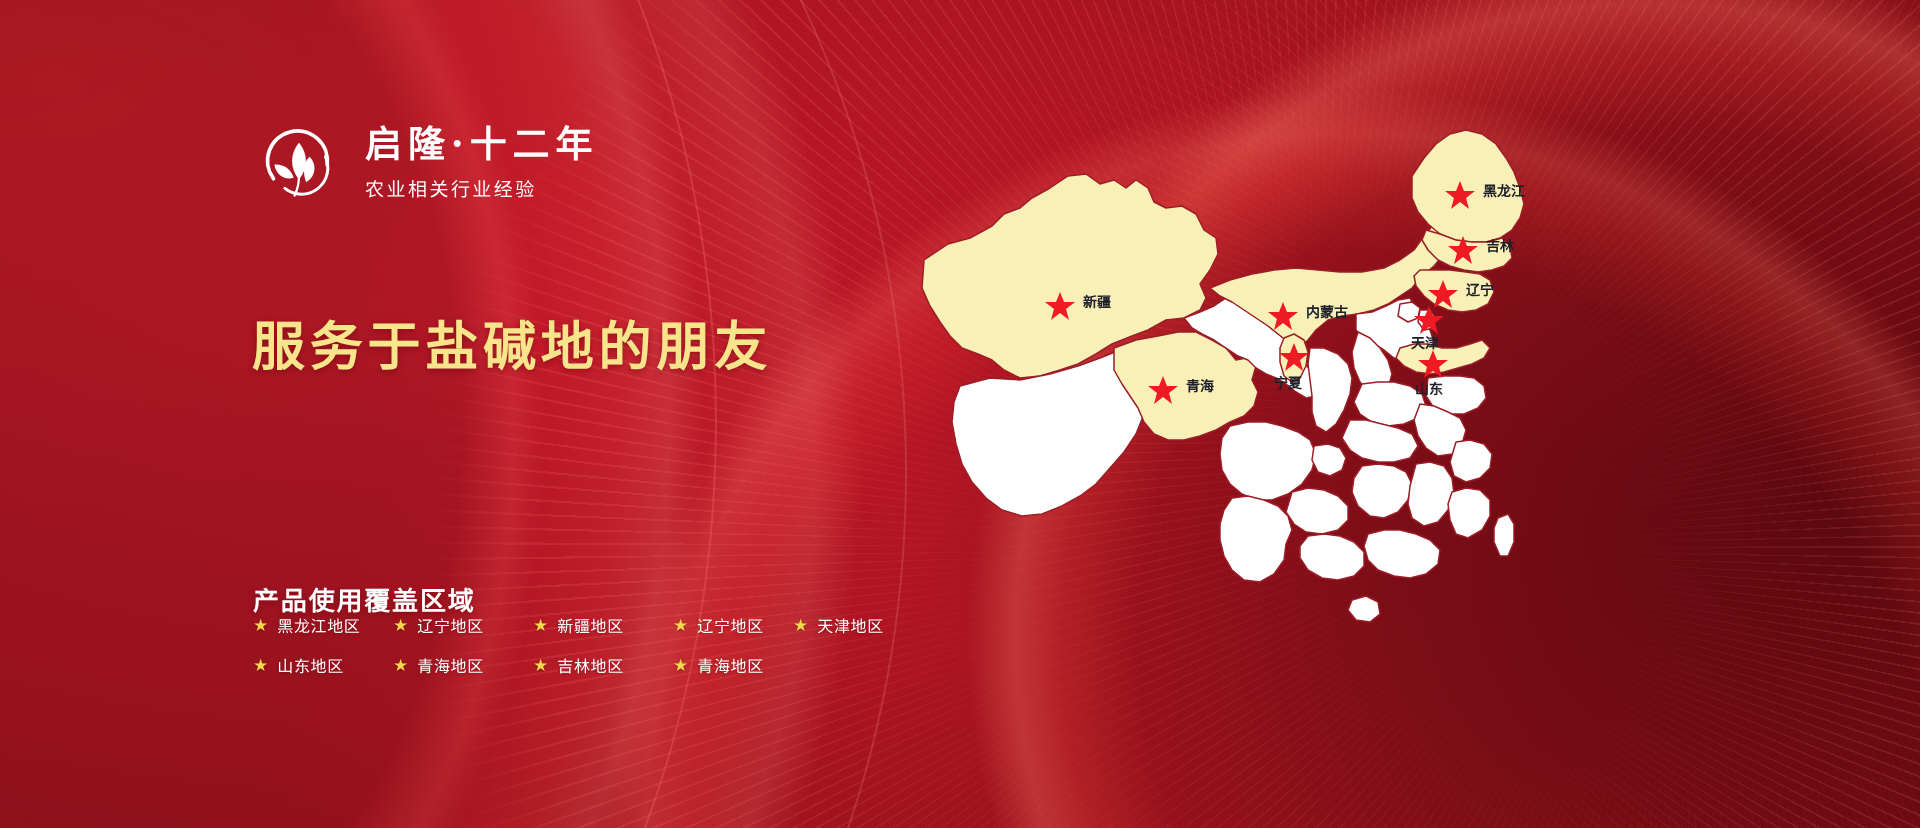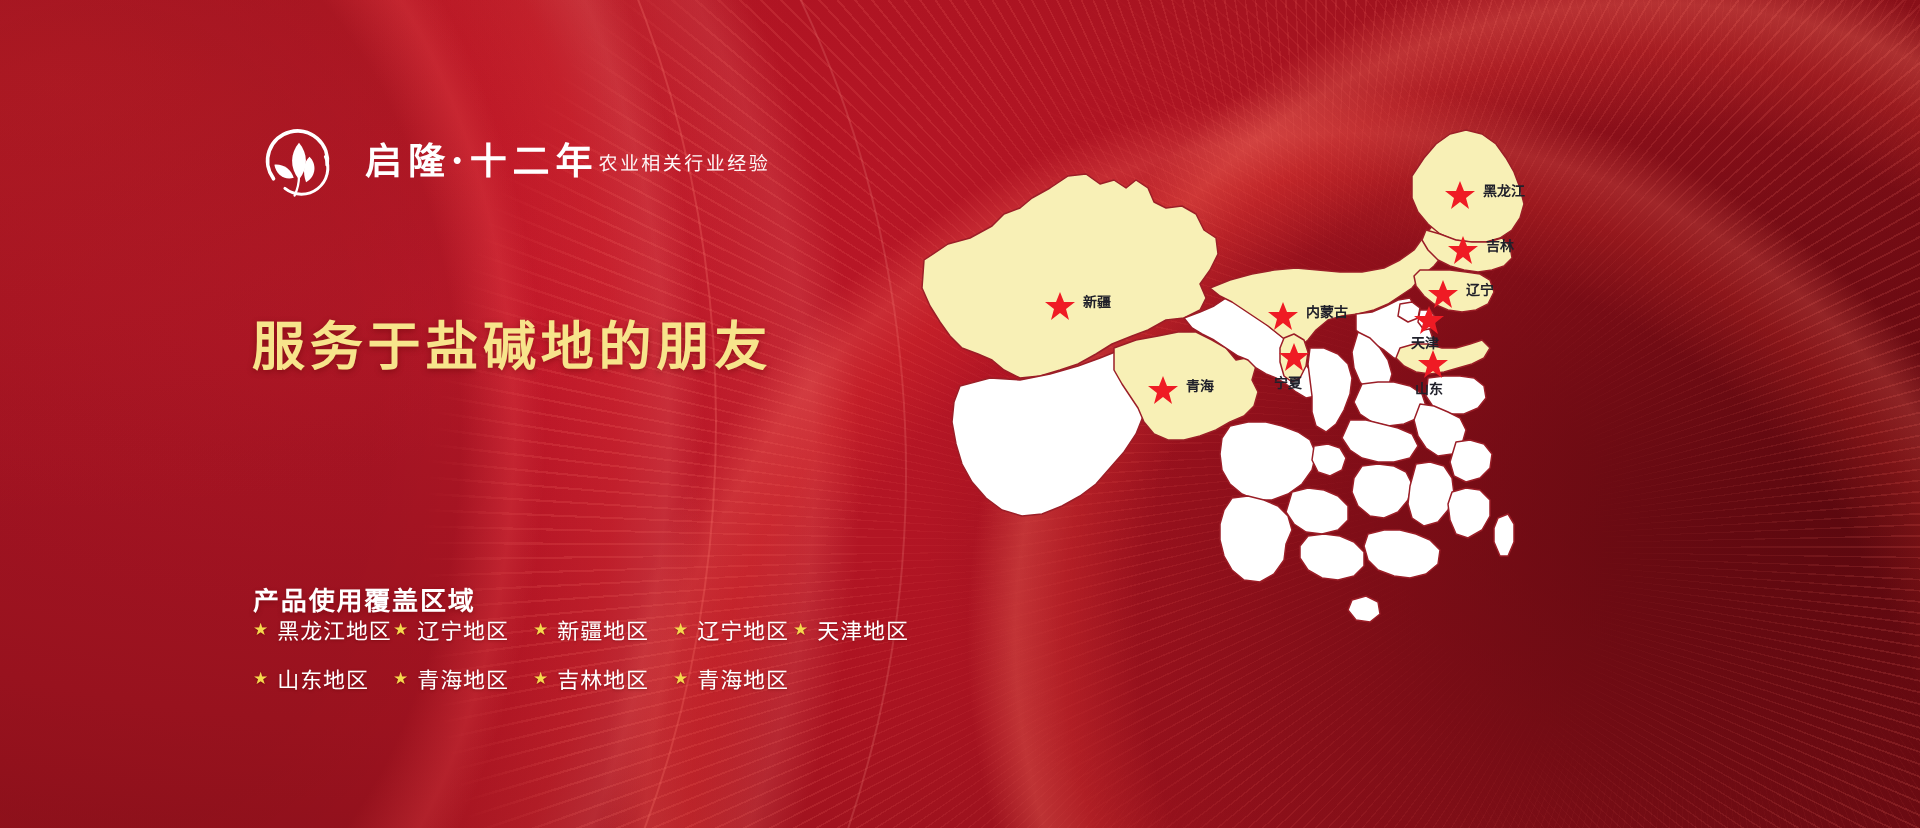--- a/index.html
+++ b/index.html
@@ -81,21 +81,21 @@
     position:absolute;right:-180px;bottom:-760px;width:1500px;height:1500px;
     border-radius:50%;pointer-events:none;
     background:radial-gradient(closest-side, rgba(0,0,0,0) 78%, rgba(255,70,55,.18) 88%, rgba(255,110,95,.26) 94%, rgba(255,255,255,0) 100%);
   }
 
   
   .content{position:absolute;left:0;top:0;width:900px;height:828px;}
 
   .logo-row{position:absolute;left:255px;top:118px;display:flex;align-items:center;gap:22px;}
   .logo-mark{width:88px;height:88px;flex:0 0 88px;}
-  .logo-text{display:flex;flex-direction:row;justify-content:space-between;}
+  .logo-text{display:flex;flex-direction:column;justify-content:space-between;}
   .logo-title{
     color:#ffffff;font-size:37px;font-weight:700;letter-spacing:.16em;
     font-family:"DejaVu Serif","Liberation Serif",serif;line-height:1.18;
     white-space:nowrap;
   }
   .logo-sub{
     color:#ffffff;font-size:19px;letter-spacing:.13em;margin-top:8px;
     font-family:"DejaVu Sans","Liberation Sans",sans-serif;white-space:nowrap;opacity:.97;
   }
 
@@ -115,22 +115,22 @@
   }
 
   .region-grid{
     position:absolute;left:253px;top:613px;
     display:grid;grid-template-columns:140px 140px 140px 120px 120px;
     row-gap:16px;
   }
   .region-item{display:flex;align-items:center;gap:9px;white-space:nowrap;}
   .star{color:#f5d84e;font-size:17px;line-height:1;text-shadow:0 1px 2px rgba(80,0,0,.4);}
   .region-label{
-    color:#ffffff;font-size:22px;letter-spacing:.04em;
-    font-family:Liberation Mono, monospace;
+    color:#ffffff;font-size:16px;letter-spacing:.04em;
+    font-family:Liberation Serif, serif;
     text-shadow:0 1px 3px rgba(90,0,5,.45);
   }
 
   
   .map-wrap{position:absolute;left:900px;top:48px;width:700px;height:640px;}
   .map-wrap svg{width:100%;height:100%;display:block;overflow:visible;}
   .prov{fill:#ffffff;stroke:#9b1e27;stroke-width:1.5;stroke-linejoin:round;}
   .prov.hl{fill:#f8f0b6;}
   .pin-star{fill:#ef1b24;}
   .pin-label{

